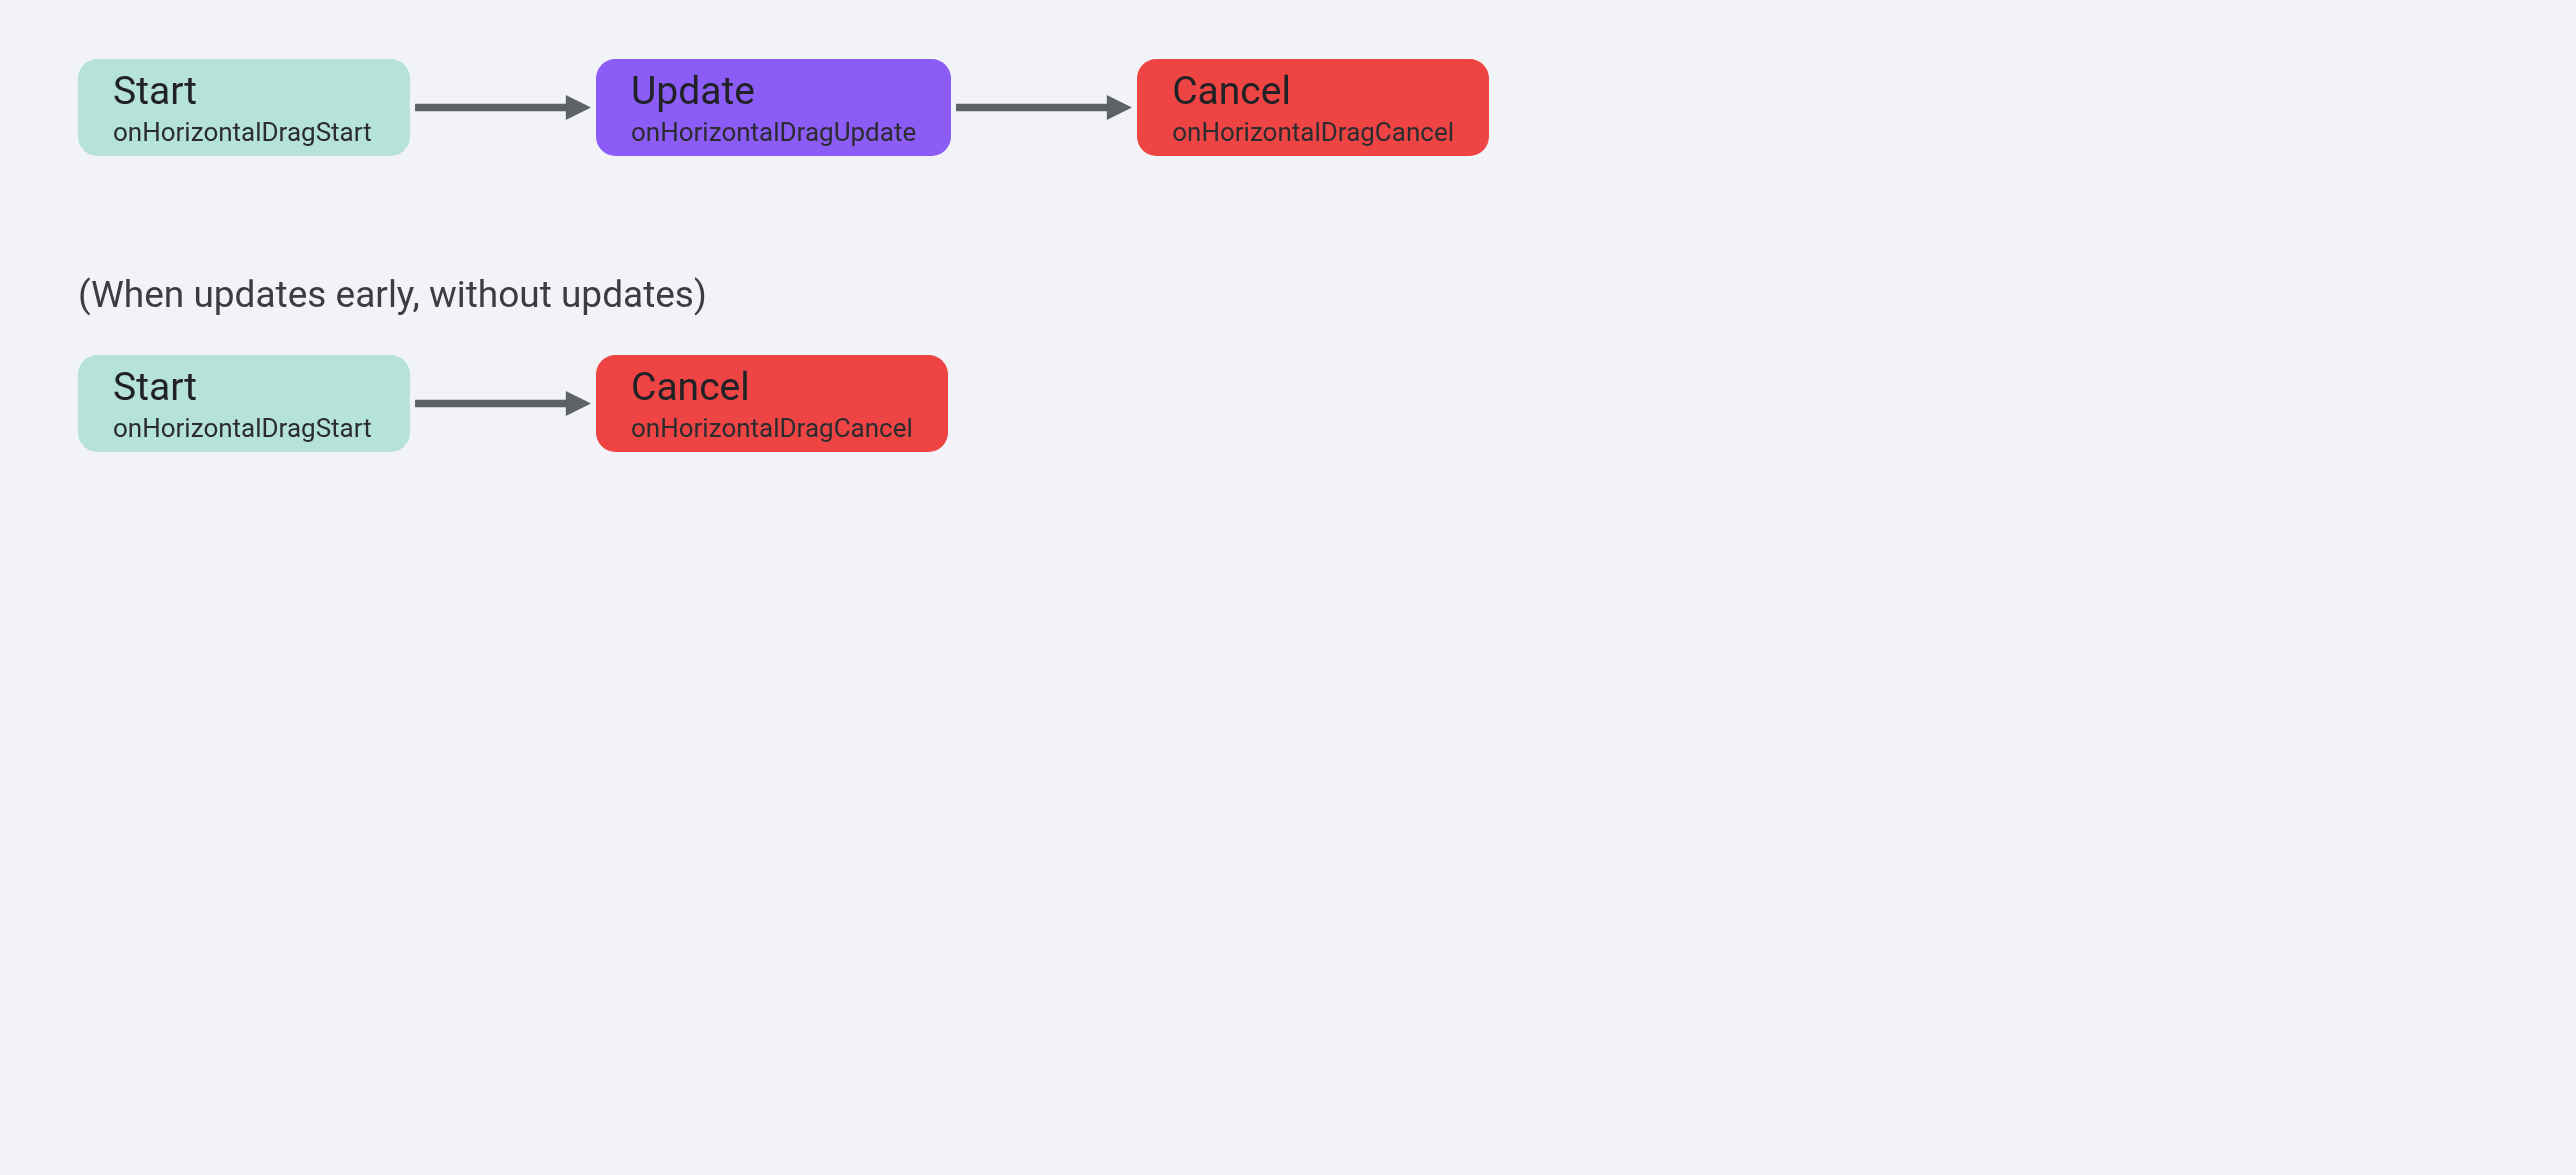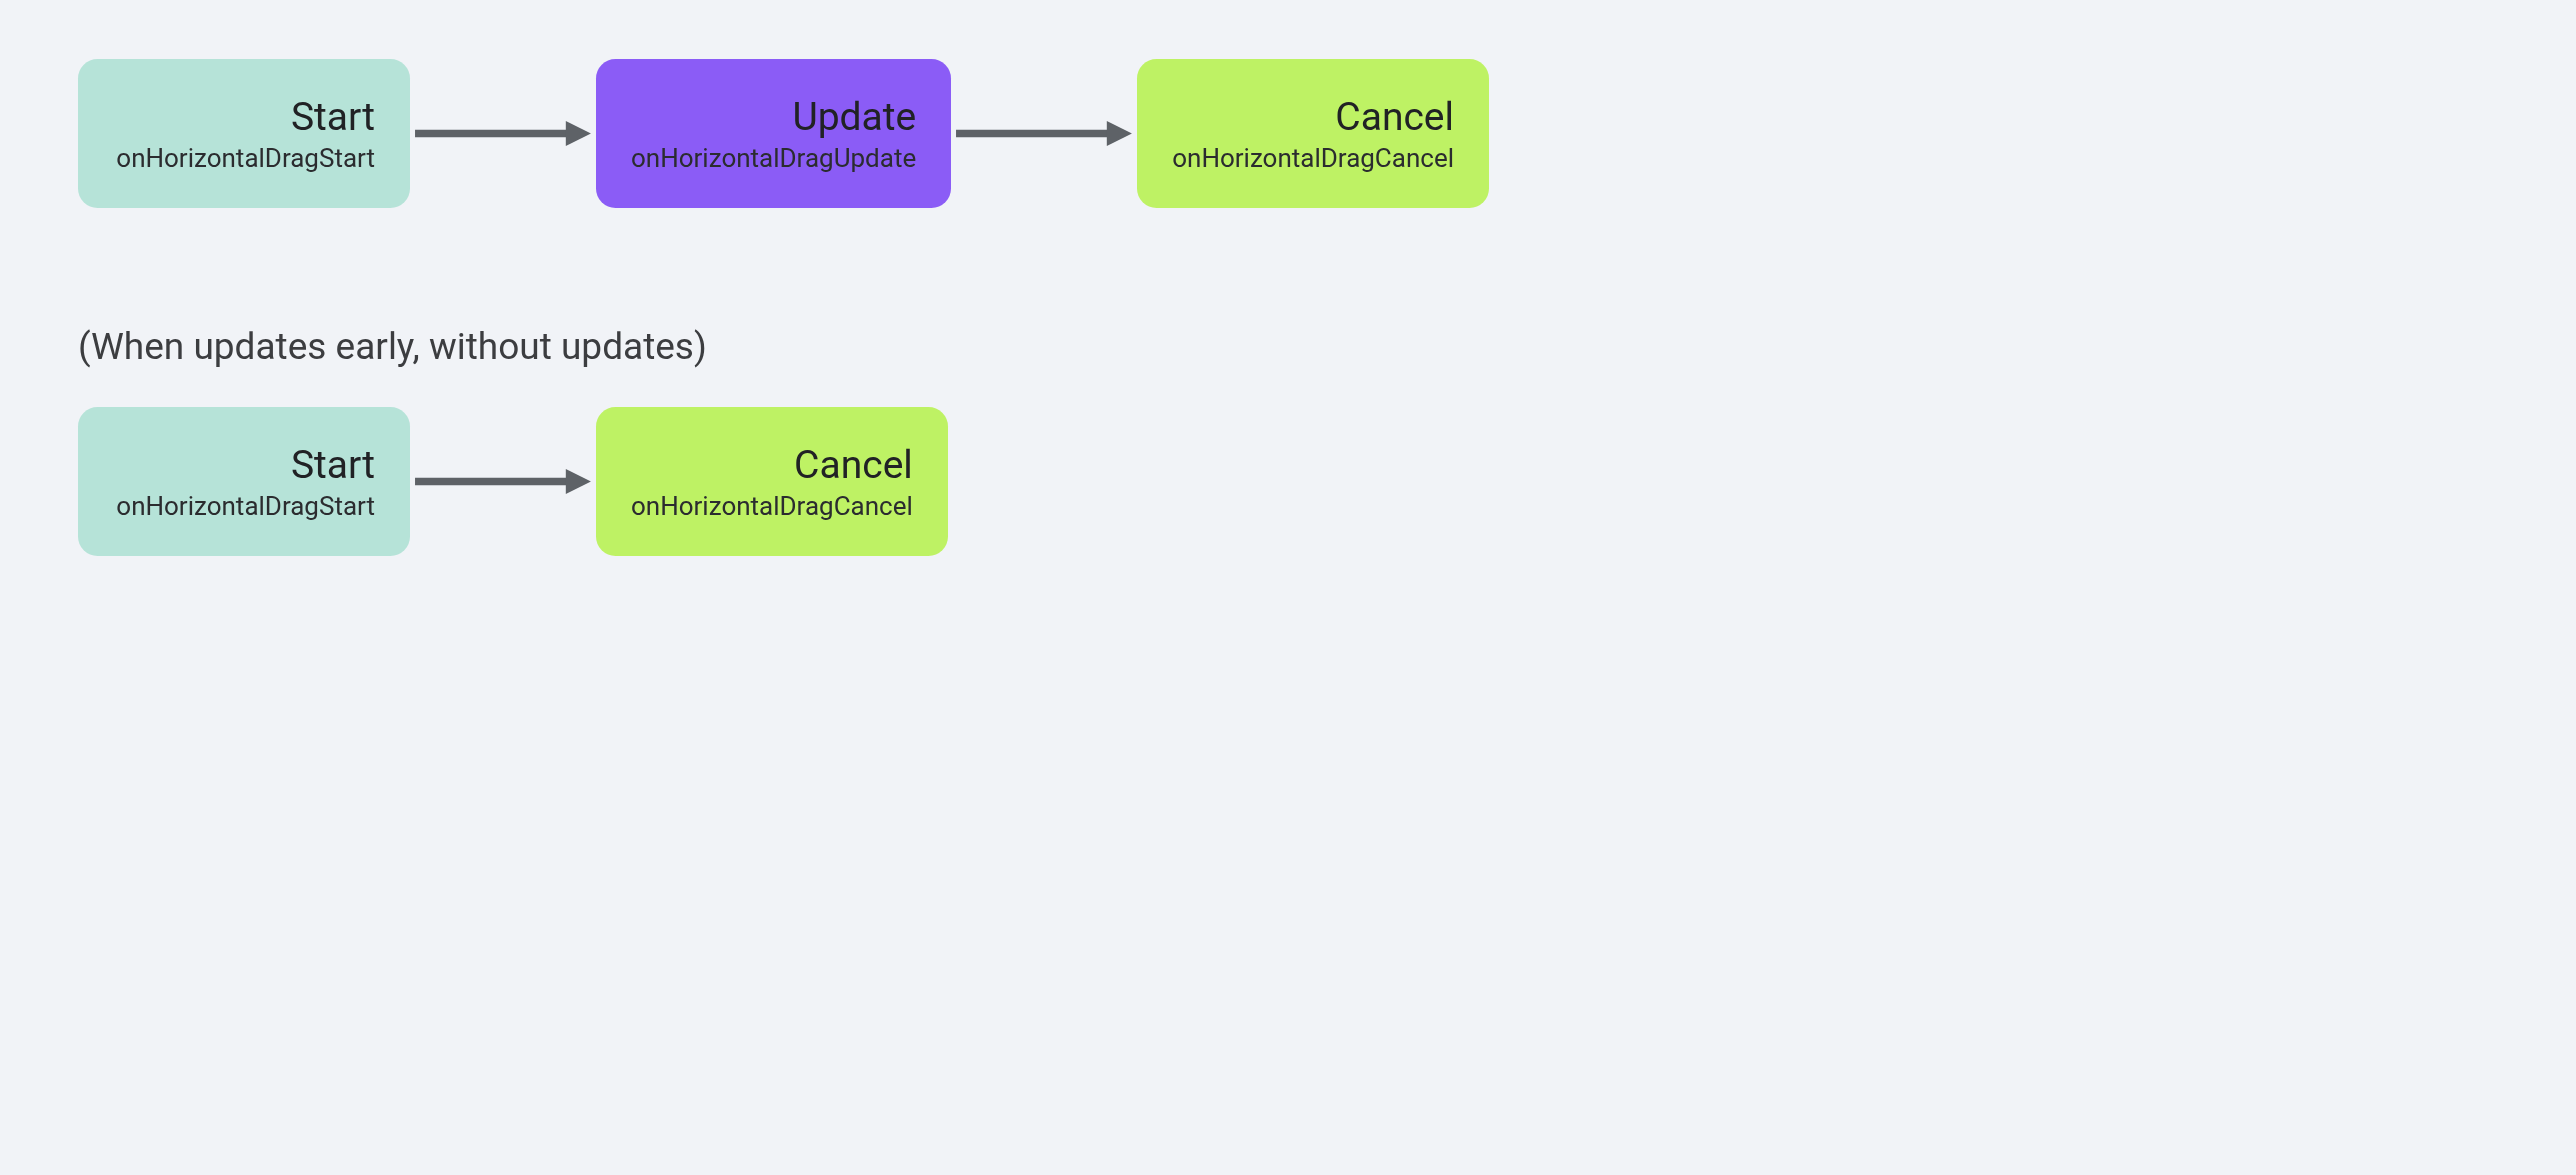--- a/index.html
+++ b/index.html
@@ -18,39 +18,39 @@
     color: #3c3d40;
     margin-bottom: 39px;
   }
   .flow {
     display: flex;
     align-items: center;
     gap: 0;
   }
   .node {
     border-radius: 19.5px;
-    padding: 35px 35px;
-    text-align: right;
+    padding: 9px 35px;
+    text-align: left;
     min-width: 332px;
   }
   .node-title {
     font-size: 39px;
     font-weight: 400;
     color: #212225;
     line-height: 1.2;
   }
   .node-sub {
     font-size: 26px;
     font-weight: 400;
     color: #2b2c2f;
     margin-top: 2px;
   }
   .node.teal   { background: #b6e3d8; }
   .node.purple { background: #8b5cf6; }
-  .node.red    { background: #bef264; }
+  .node.red    { background: #ef4444; }
   .arrow {
     flex: 0 0 auto;
     width: 186px;
     height: 19.5px;
     display: flex;
     align-items: center;
     justify-content: center;
   }
   .arrow svg { display: block; }
 </style>

